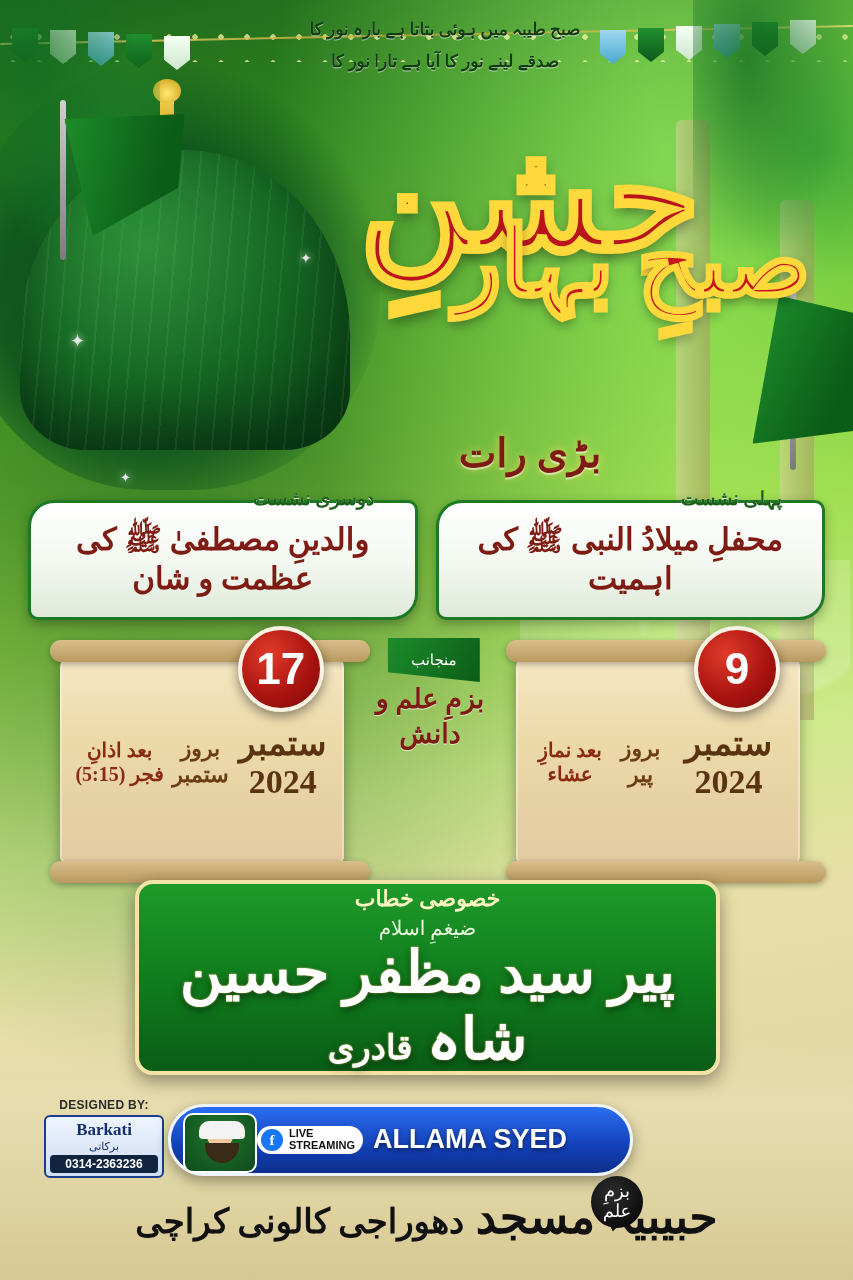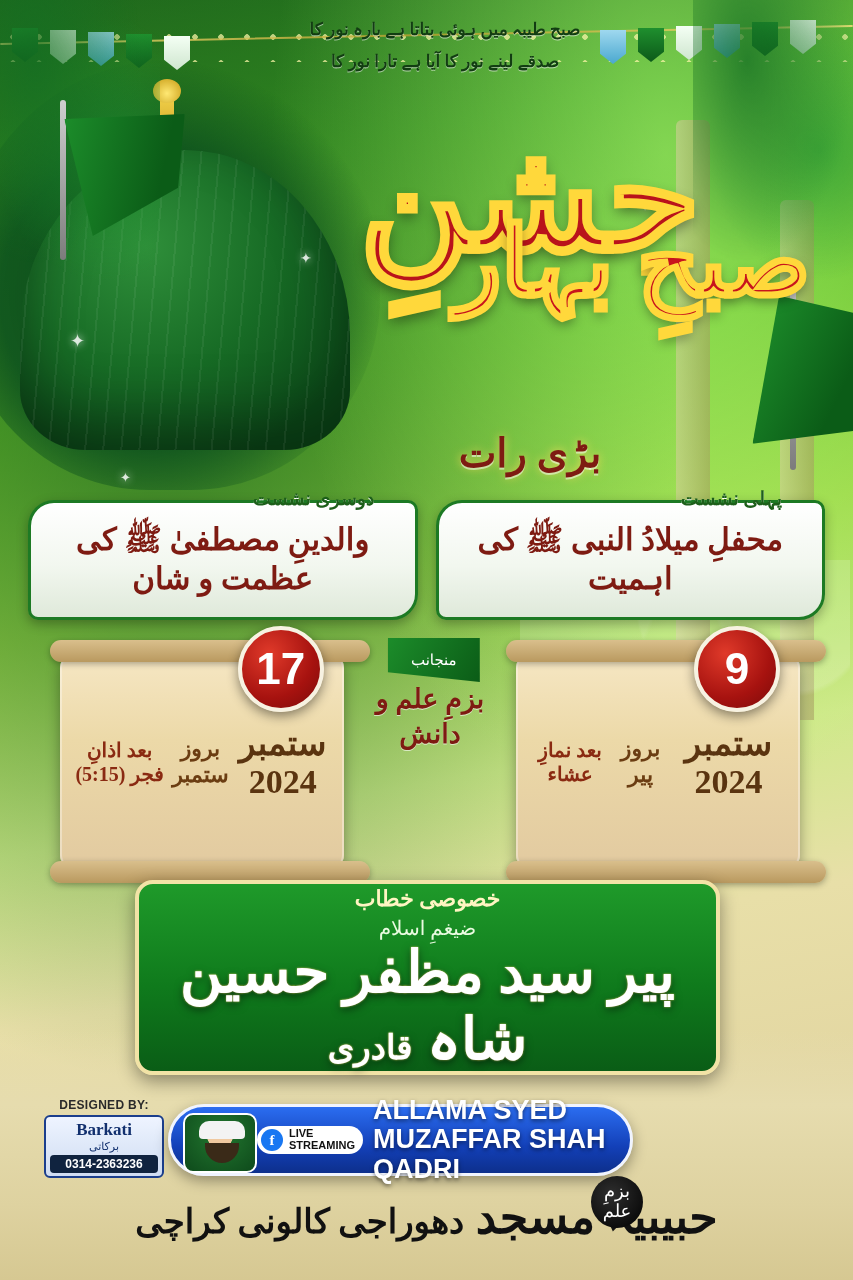--- a/index.html
+++ b/index.html
@@ -458,21 +458,20 @@
     </div>
     <div class="fb-chip">
       <div class="fb-icon">f</div>
       <div class="fb-text">
         <div>LIVE</div>
         <div>STREAMING</div>
       </div>
     </div>
     <div class="live-name">
       <div>ALLAMA SYED</div>
-      <div>MUZAFFAR SHAH QADRI</div>
     </div>
   </div>
 
   <div class="venue">
     <div class="venue-logo">بزمِ علم</div>
     <div class="venue-name">
       <span>حبیبیہ مسجد</span>
       <span class="addr">دھوراجی کالونی کراچی</span>
     </div>
   </div>

